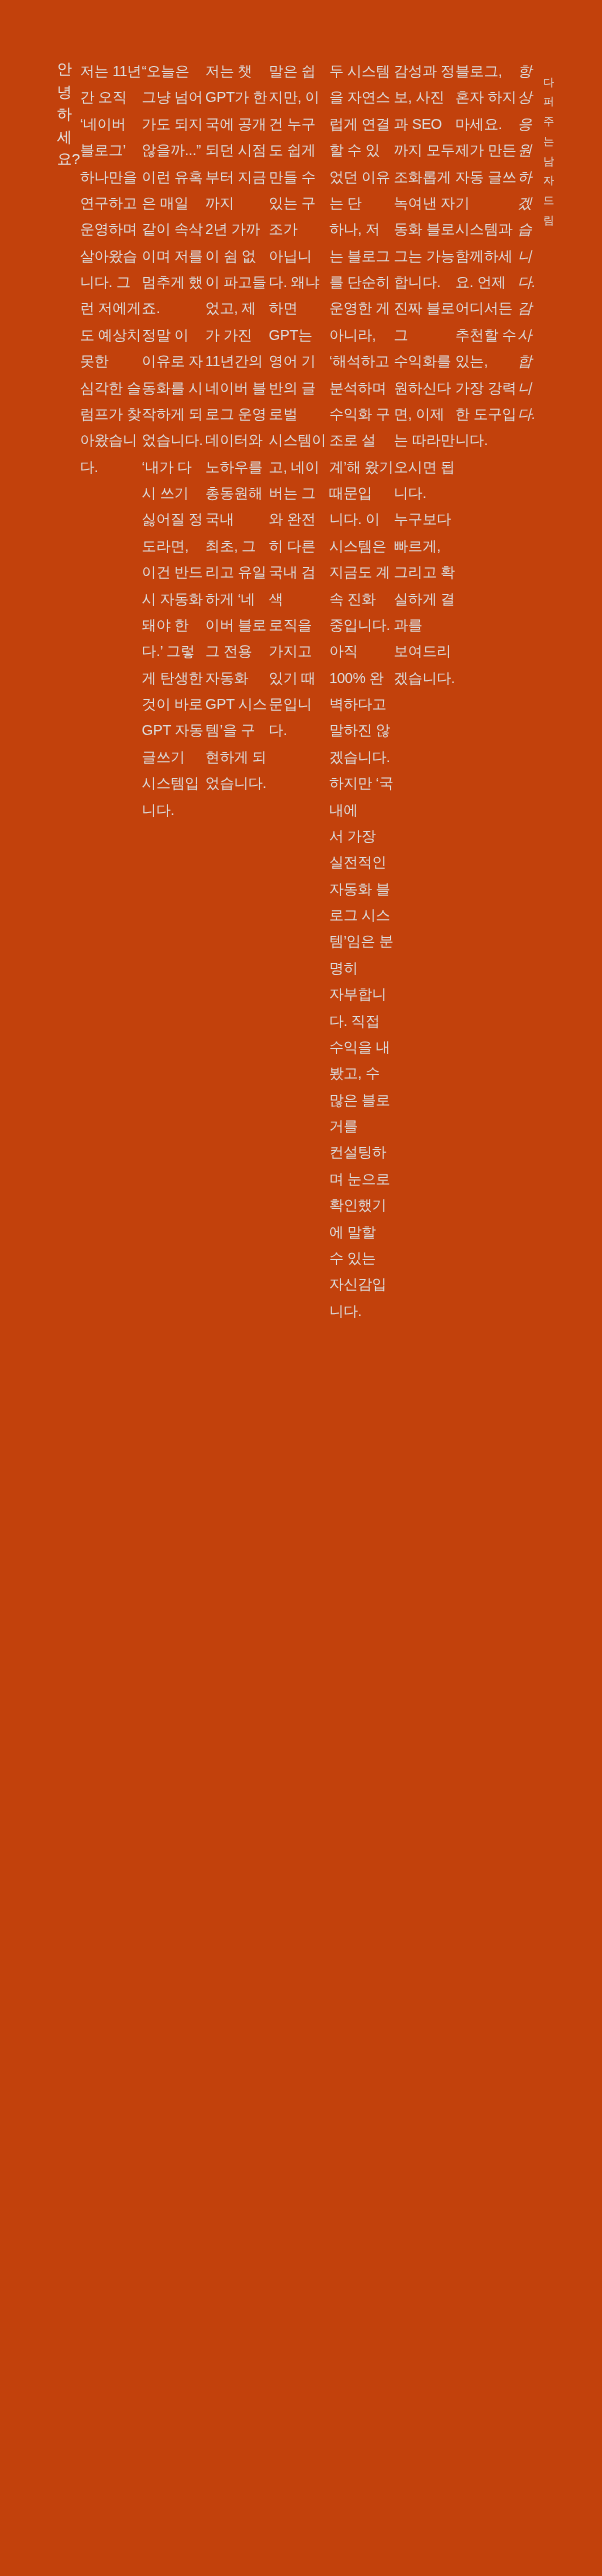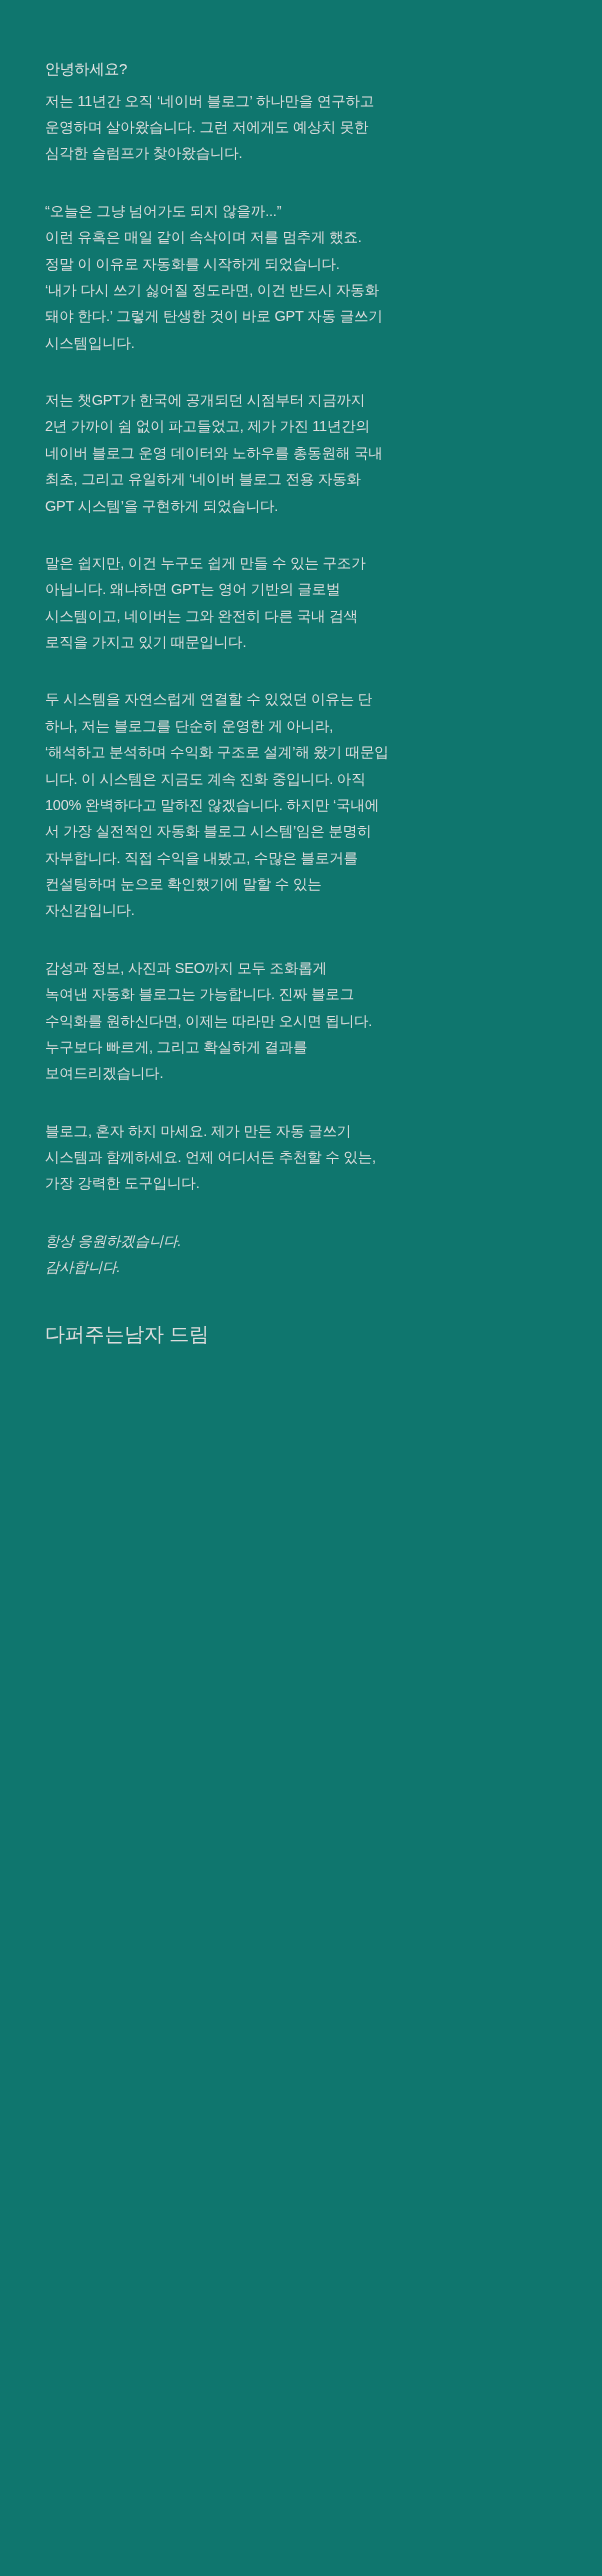--- a/index.html
+++ b/index.html
@@ -11,24 +11,24 @@
     width: 603px;
     min-height: 2576px;
     font-family: "Liberation Sans", "DejaVu Sans", sans-serif;
     color: #e8e8e8;
     -webkit-font-smoothing: antialiased;
   }
   .page {
     width: 603px;
     min-height: 2576px;
     box-sizing: border-box;
-    background: #0f766e;
-    padding: 58px 43px 72px 45px;
+    background: #c2410c;
+    padding: 58px 43px 72px 57px;
     display: flex;
-    flex-direction: column;
+    flex-direction: row;
   }
   .greeting {
     font-size: 15px;
     line-height: 1.5;
     color: #e3e3e3;
     font-weight: 400;
     margin: 0 0 7.2px 0;
     letter-spacing: -0.2px;
   }
   .headline {
@@ -45,21 +45,21 @@
     color: #dcdcdc;
     font-weight: 400;
     margin: 0 0 31px 0;
     letter-spacing: -0.2px;
     white-space: pre-line;
   }
   .para:last-child {
     margin-bottom: 0;
   }
   .signature {
-    font-size: 20px;
+    font-size: 11px;
     line-height: 1.8;
     color: #dcdcdc;
     letter-spacing: -0.2px;
     margin: 14.5px 0 0 0;
   }
   .closing {
     margin-bottom: 20.5px;
     font-style: italic;
   }
 </style>

